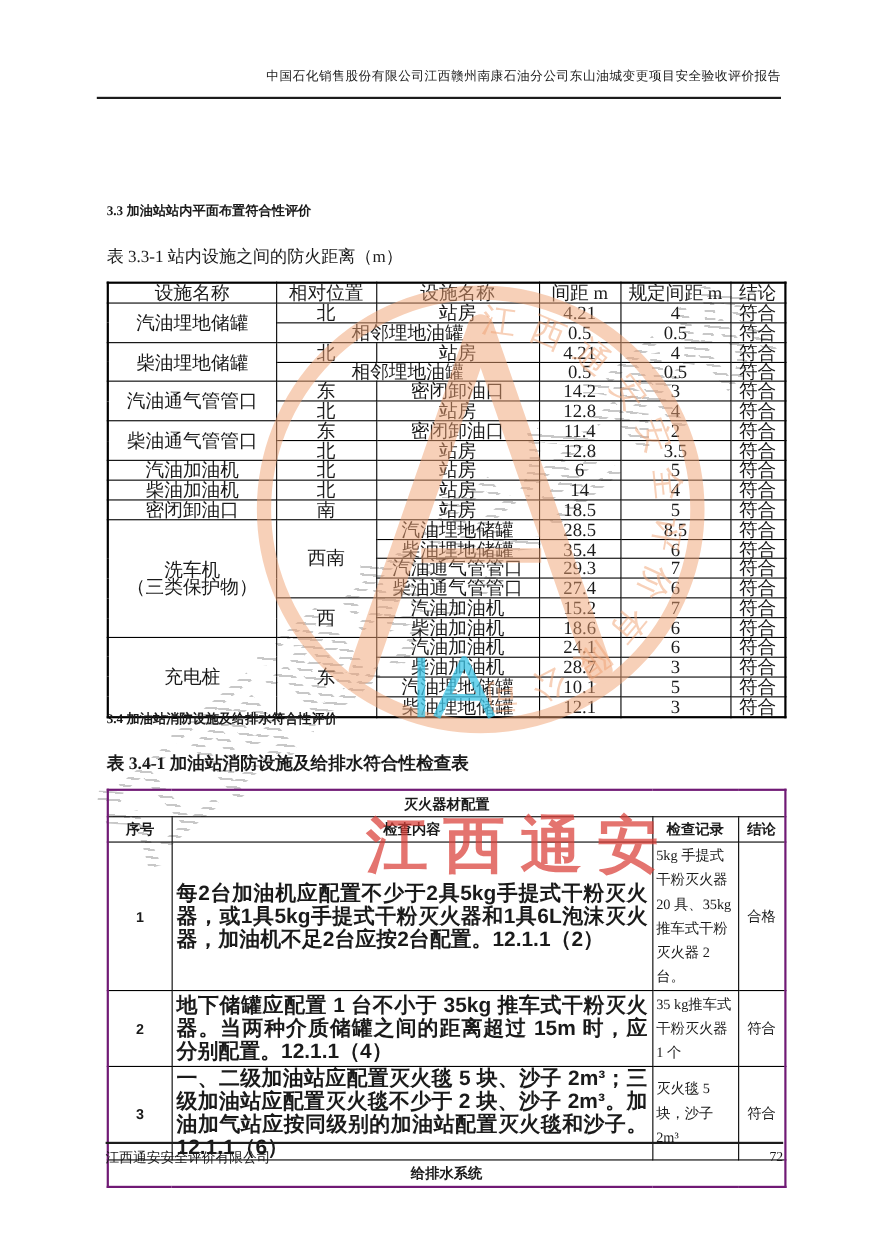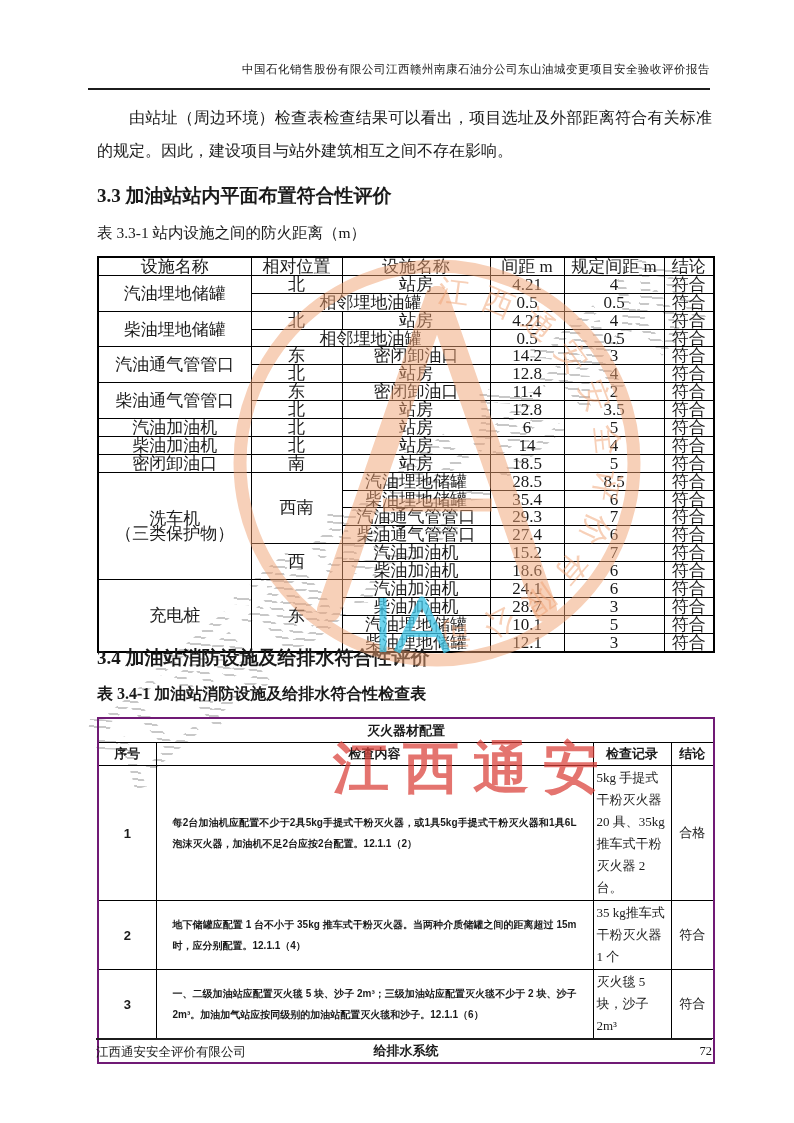--- a/index.html
+++ b/index.html
@@ -4,42 +4,42 @@
 <style>
   html,body{margin:0;padding:0;background:#fff;width:794px;height:1123px;overflow:hidden;}
   body{font-family:"Liberation Serif","DejaVu Serif",serif;color:#1a1a1a;position:relative;}
   .layer{position:absolute;left:0;top:0;width:794px;height:1123px;pointer-events:none;}
   #content{position:absolute;left:0;top:0;width:794px;height:1123px;z-index:2;}
 
   .doc-header{position:absolute;top:62px;left:88px;width:622px;text-align:right;
     font-size:11.5px;letter-spacing:.5px;padding-bottom:11px;border-bottom:2px solid #1c1c1c;}
   .intro{position:absolute;top:101px;left:97px;width:615px;font-size:16px;line-height:33px;
     text-indent:2em;text-align:justify;margin:0;}
-  .h-sec{position:absolute;left:97px;margin:0;font-size:19px;font-weight:bold;
+  .h-sec{position:absolute;left:97px;margin:0;font-size:12px;font-weight:bold;
     font-family:"Liberation Serif","DejaVu Serif",serif;}
   .h33{top:183px;}
   .h34{top:645px;}
   .cap{position:absolute;left:97px;width:615px;}
   .cap33{top:223px;font-size:15.5px;}
   .cap34{top:684px;font-size:16px;font-weight:bold;}
 
   table{border-collapse:collapse;table-layout:fixed;position:absolute;left:97px;background:transparent;}
   td,th{border:1px solid #000;overflow:hidden;}
   .t33{top:256px;width:616px;border:2px solid #000;font-size:17px;}
   .t33 td,.t33 th{text-align:center;padding:0;height:16.9px;line-height:15px;font-weight:normal;}
   .t33 .wrap{white-space:pre-line;line-height:15px;}
   .t34{top:717px;width:616px;border:2px solid #701a75;font-size:13px;}
   .t34 td,.t34 th{padding:0 3px;vertical-align:middle;}
   .t34 .secrow{height:23px;text-align:center;font-weight:bold;
     font-family:"Liberation Sans","DejaVu Sans",sans-serif;font-size:13px;}
   .t34 th{height:22px;text-align:center;font-weight:bold;
     font-family:Liberation Mono, monospace;font-size:13px;}
   .t34 .num{text-align:center;font-weight:bold;font-family:"Liberation Sans","DejaVu Sans",sans-serif;}
   .t34 .chk{font-weight:bold;font-family:"Liberation Sans","DejaVu Sans",sans-serif;
-    text-align:justify;line-height:21px;font-size:10px;padding:0 16px;margin-left:32px;}
+    text-align:justify;line-height:21px;font-size:19px;padding:0 4px;margin-left:32px;}
   .t34 .rec{font-size:13px;line-height:22px;text-align:left;padding:1px 3px;}
   .t34 .res{text-align:center;}
   .t34 .r1{height:109px;} .t34 .r2{height:65px;} .t34 .r3{height:65px;}
 
   .doc-footer{position:absolute;top:1038px;left:96px;width:616px;border-top:2px solid #1c1c1c;
     padding-top:4px;display:flex;justify-content:space-between;font-size:12.5px;}
   .doc-footer .fc{flex:1;} .doc-footer .fp{flex:0 0 auto;} .doc-footer .fr{flex:1;text-align:right;}
 
   
   #wm-hatch{z-index:1;}
@@ -60,21 +60,20 @@
 <div class="layer" id="wm-hatch">
   <div class="hatch-text">江西通安安全评价</div>
 </div>
 
 <div id="content">
 
   <div class="doc-header">
     <span>中国石化销售股份有限公司江西赣州南康石油分公司东山油城变更项目安全验收评价报告</span>
   </div>
 
-  <p class="intro">由站址（周边环境）检查表检查结果可以看出，项目选址及外部距离符合有关标准的规定。因此，建设项目与站外建筑相互之间不存在影响。</p>
 
   <h2 class="h-sec h33">3.3  加油站站内平面布置符合性评价</h2>
   <div class="cap cap33">表 3.3-1   站内设施之间的防火距离（m）</div>
 
   <table class="t33">
     <colgroup>
         <col style="width:153px">
         <col style="width:91px">
         <col style="width:148px">
         <col style="width:74px">

